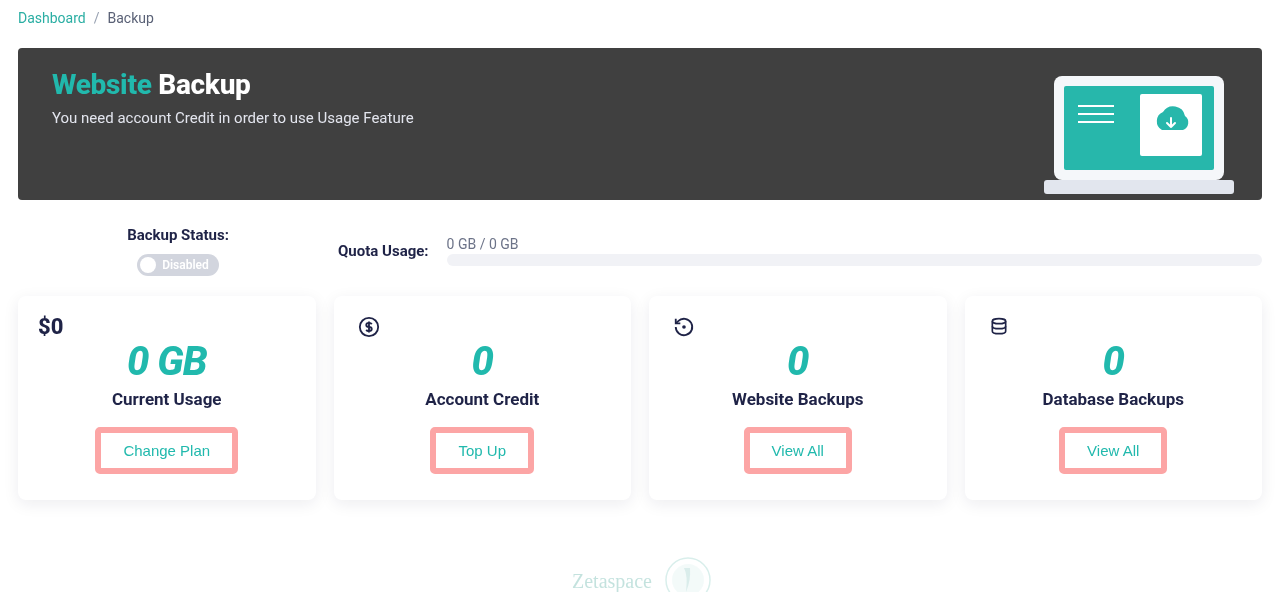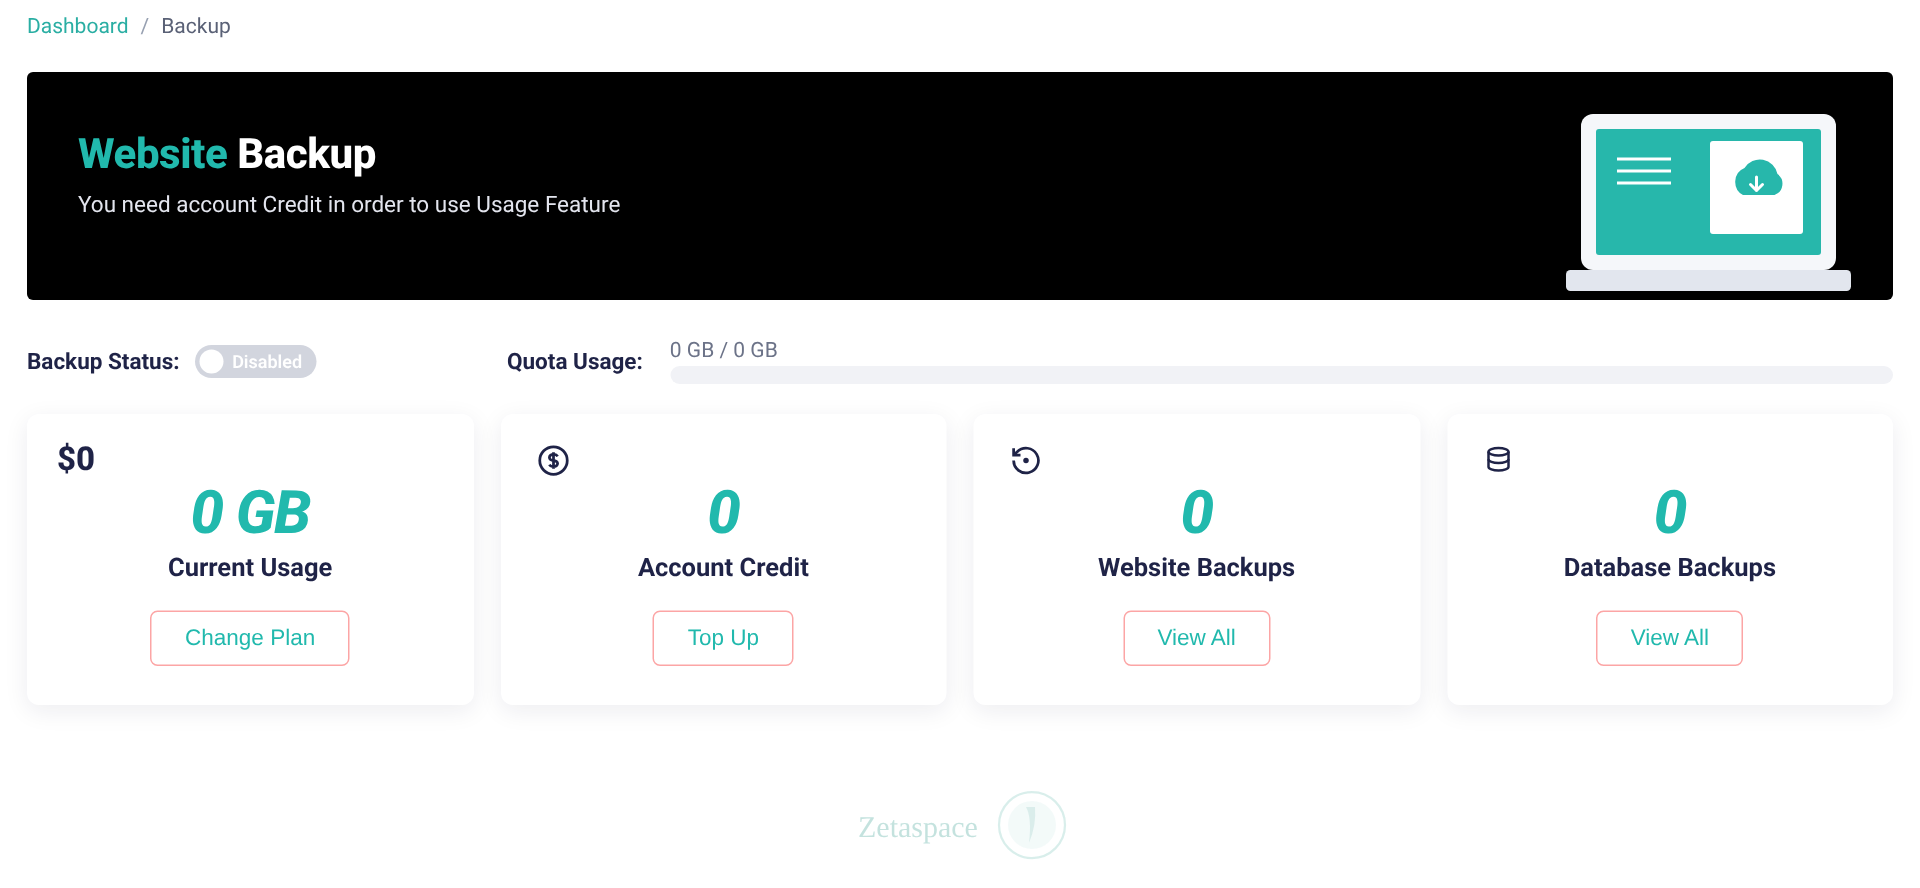--- a/index.html
+++ b/index.html
@@ -21,23 +21,23 @@
       cursor: pointer;
     }
     .breadcrumb .sep {
       color: #97a0b1;
     }
     .breadcrumb .current {
       color: #5a6176;
     }
     .hero {
       margin: 12px 18px 0;
-      background: #000000;
+      background: #404040;
       border-radius: 4px;
-      padding: 38px 34px 30px;
+      padding: 20px 34px 30px;
       color: #fff;
       position: relative;
       overflow: hidden;
       min-height: 152px;
     }
     .hero-title {
       font-size: 28px;
       font-weight: 800;
       letter-spacing: -0.3px;
     }
@@ -56,20 +56,21 @@
     .status-row {
       display: flex;
       align-items: center;
       padding: 26px 18px 20px;
     }
     .status-left {
       display: flex;
       align-items: center;
       gap: 10px;
       width: 320px;
+      flex-direction: column;
     }
     .status-label {
       font-weight: 700;
       font-size: 15px;
       color: #1f2347;
     }
     .toggle {
       display: inline-flex;
       align-items: center;
       gap: 6px;
@@ -153,21 +154,21 @@
     .card .card-title {
       font-size: 17px;
       font-weight: 700;
       color: #1f2347;
       margin-top: 4px;
     }
     .btn {
       display: inline-block;
       margin-top: 18px;
       padding: 9px 22px;
-      border: 1px solid #fca5a5;
+      border: 6px solid #fca5a5;
       color: #21b9ad;
       background: #fff;
       border-radius: 5px;
       font-size: 15px;
       font-weight: 500;
       cursor: pointer;
     }
     .watermark {
       text-align: center;
       padding: 20px 0 20px;

